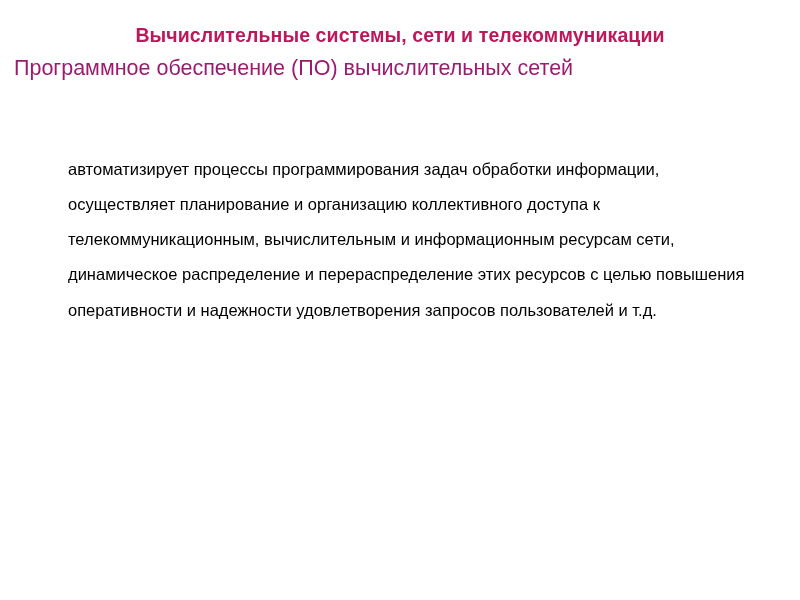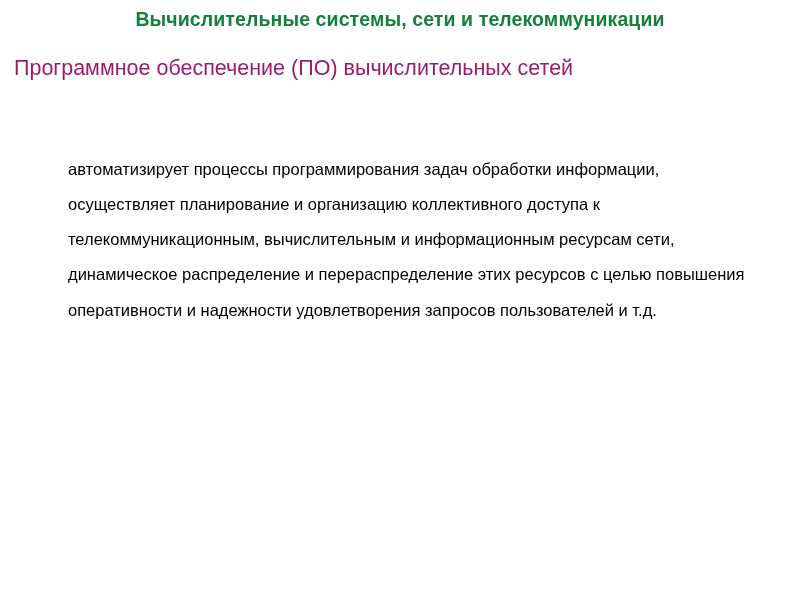--- a/index.html
+++ b/index.html
@@ -16,26 +16,26 @@
   .slide {
     position: relative;
     width: 800px;
     height: 600px;
     background: #ffffff;
     box-sizing: border-box;
   }
   .slide-header {
     position: absolute;
     left: 0;
-    top: 8px;
+    top: 24px;
     width: 800px;
     text-align: center;
     font-size: 19.5px;
     font-weight: bold;
-    color: #15803d;
+    color: #be185d;
     letter-spacing: 0.1px;
   }
   .slide-title {
     position: absolute;
     left: 14px;
     top: 54px;
     width: 760px;
     font-size: 21.5px;
     font-weight: normal;
     color: #9B1B6E;

